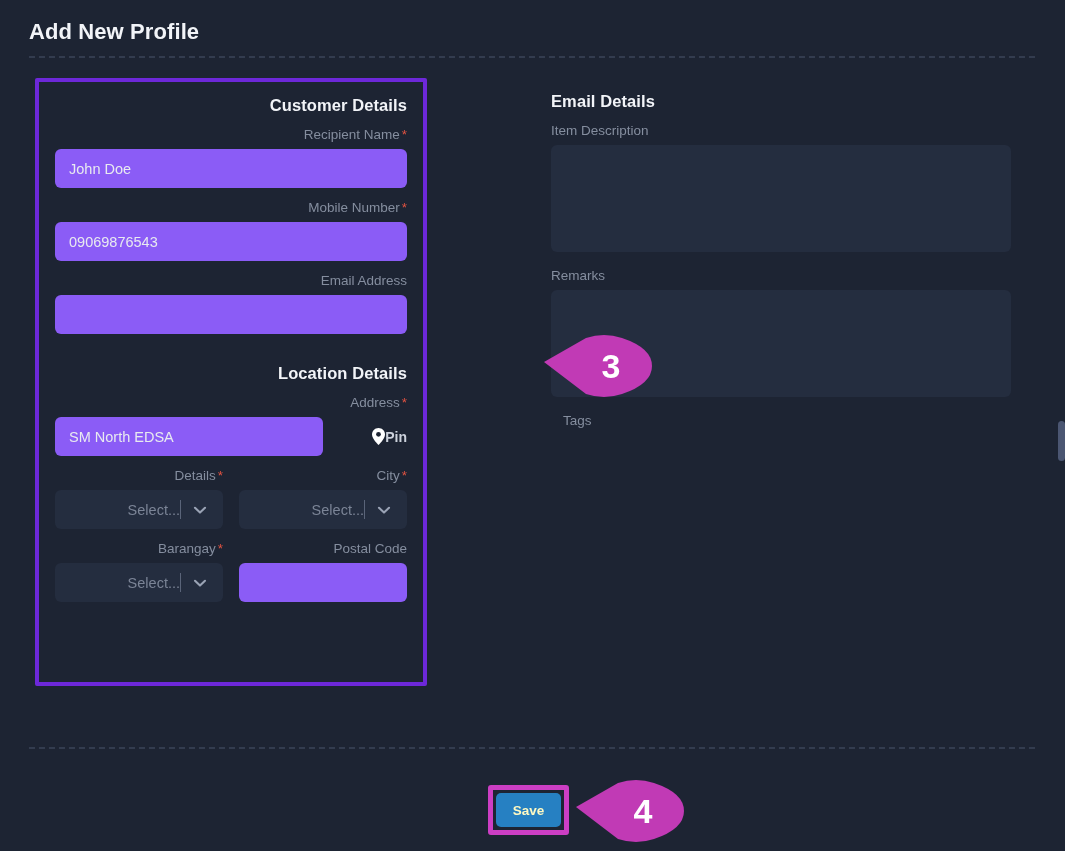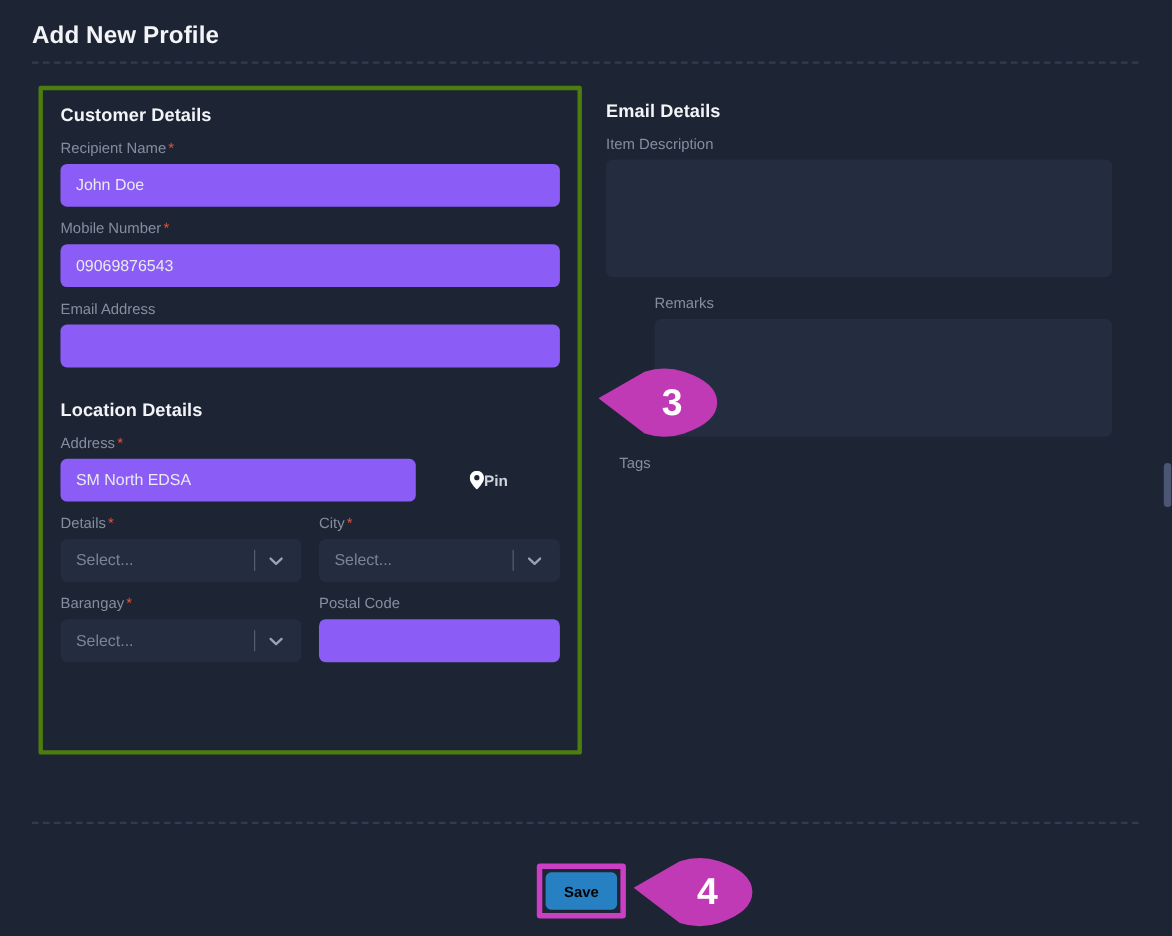--- a/index.html
+++ b/index.html
@@ -40,25 +40,26 @@
   
   .columns {
     position: absolute;
     left: 0; top: 78px;
     width: 1065px;
   }
 
   .col-left {
     position: absolute;
     left: 35px; top: 0;
-    width: 494px;
+    width: 392px;
     min-height: 608px;
-    border: 4px solid #4d7c0f;
+    border: 4px solid #6d28d9;
     border-radius: 2px;
     padding: 14px 16px 16px 16px;
+    text-align: right;
   }
 
   .col-right {
     position: absolute;
     left: 551px; top: 14px;
     width: 460px;
   }
 
   .section-heading {
     font-size: 16.5px;
@@ -189,21 +190,21 @@
     border: 5px solid #cc3ec4;
     border-radius: 3px;
     padding: 3px;
   }
   .save-btn {
     background: #2680c2;
     border: none;
     border-radius: 5px;
     width: 65px;
     height: 34px;
-    color: #000000;
+    color: #fef9c3;
     font-size: 13.5px;
     font-weight: bold;
     font-family: "Liberation Sans", sans-serif;
     cursor: pointer;
   }
 
   
   .scroll-thumb {
     position: absolute;
     right: 0;
@@ -310,21 +311,21 @@
 
   <div class="col-right">
 
     <div class="section-heading">Email Details</div>
 
     <div class="field">
       <span class="field-label">Item Description</span>
       <div class="textarea-box"></div>
     </div>
 
-    <div class="field" style="margin-top:16px;margin-left:44px;">
+    <div class="field" style="margin-top:16px;">
       <span class="field-label">Remarks</span>
       <div class="textarea-box remarks"></div>
     </div>
 
     <div class="field" style="margin-top:16px;margin-left:12px;">
       <span class="field-label">Tags</span>
     </div>
 
   </div>
 </div>

